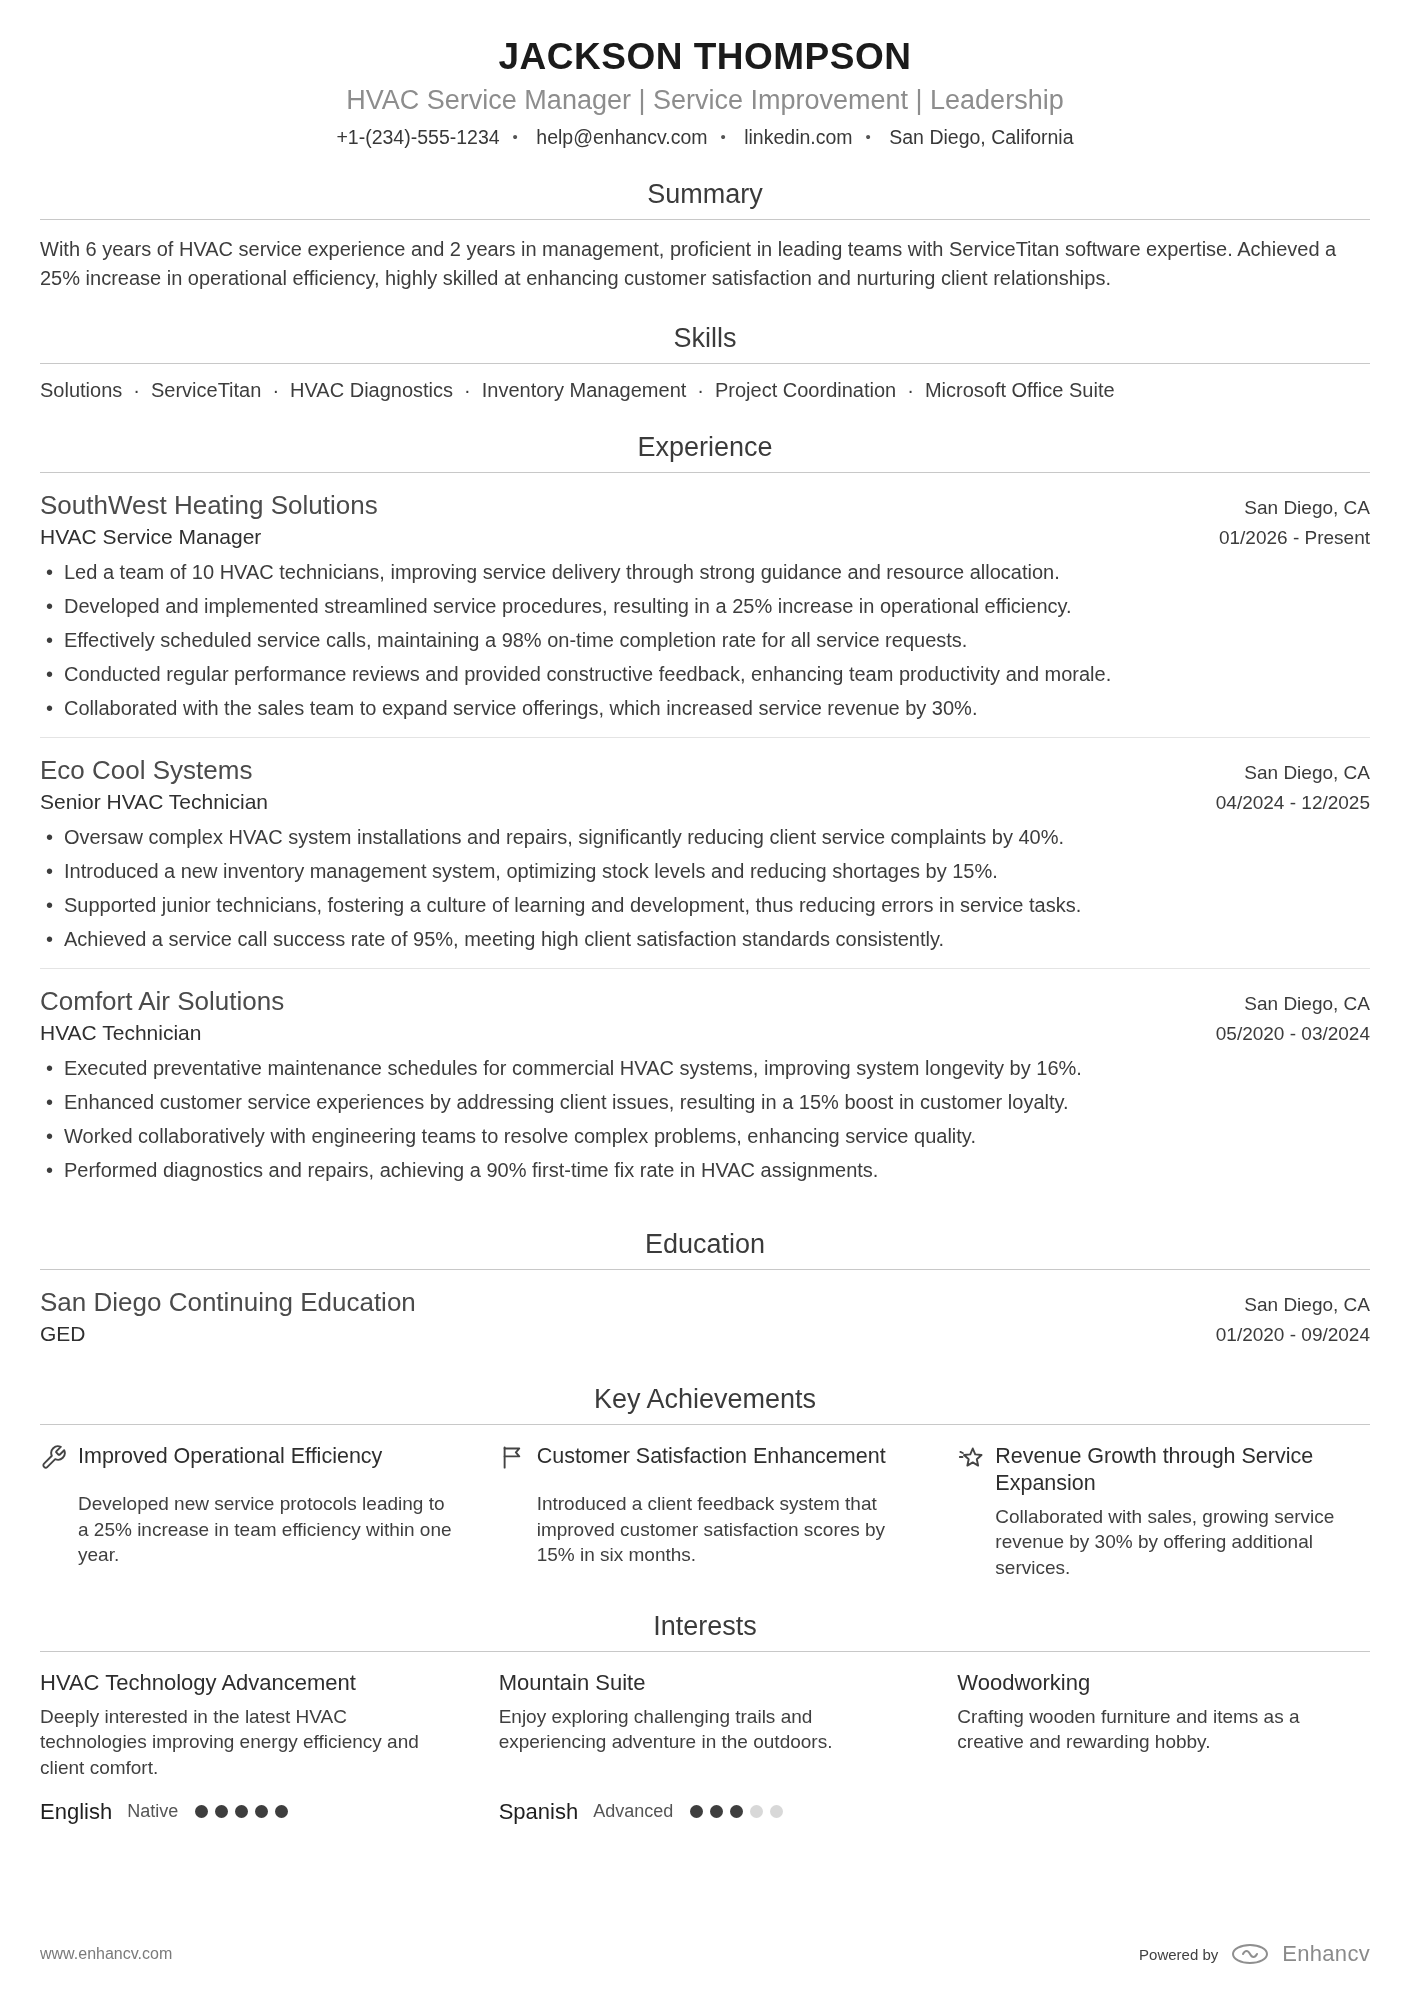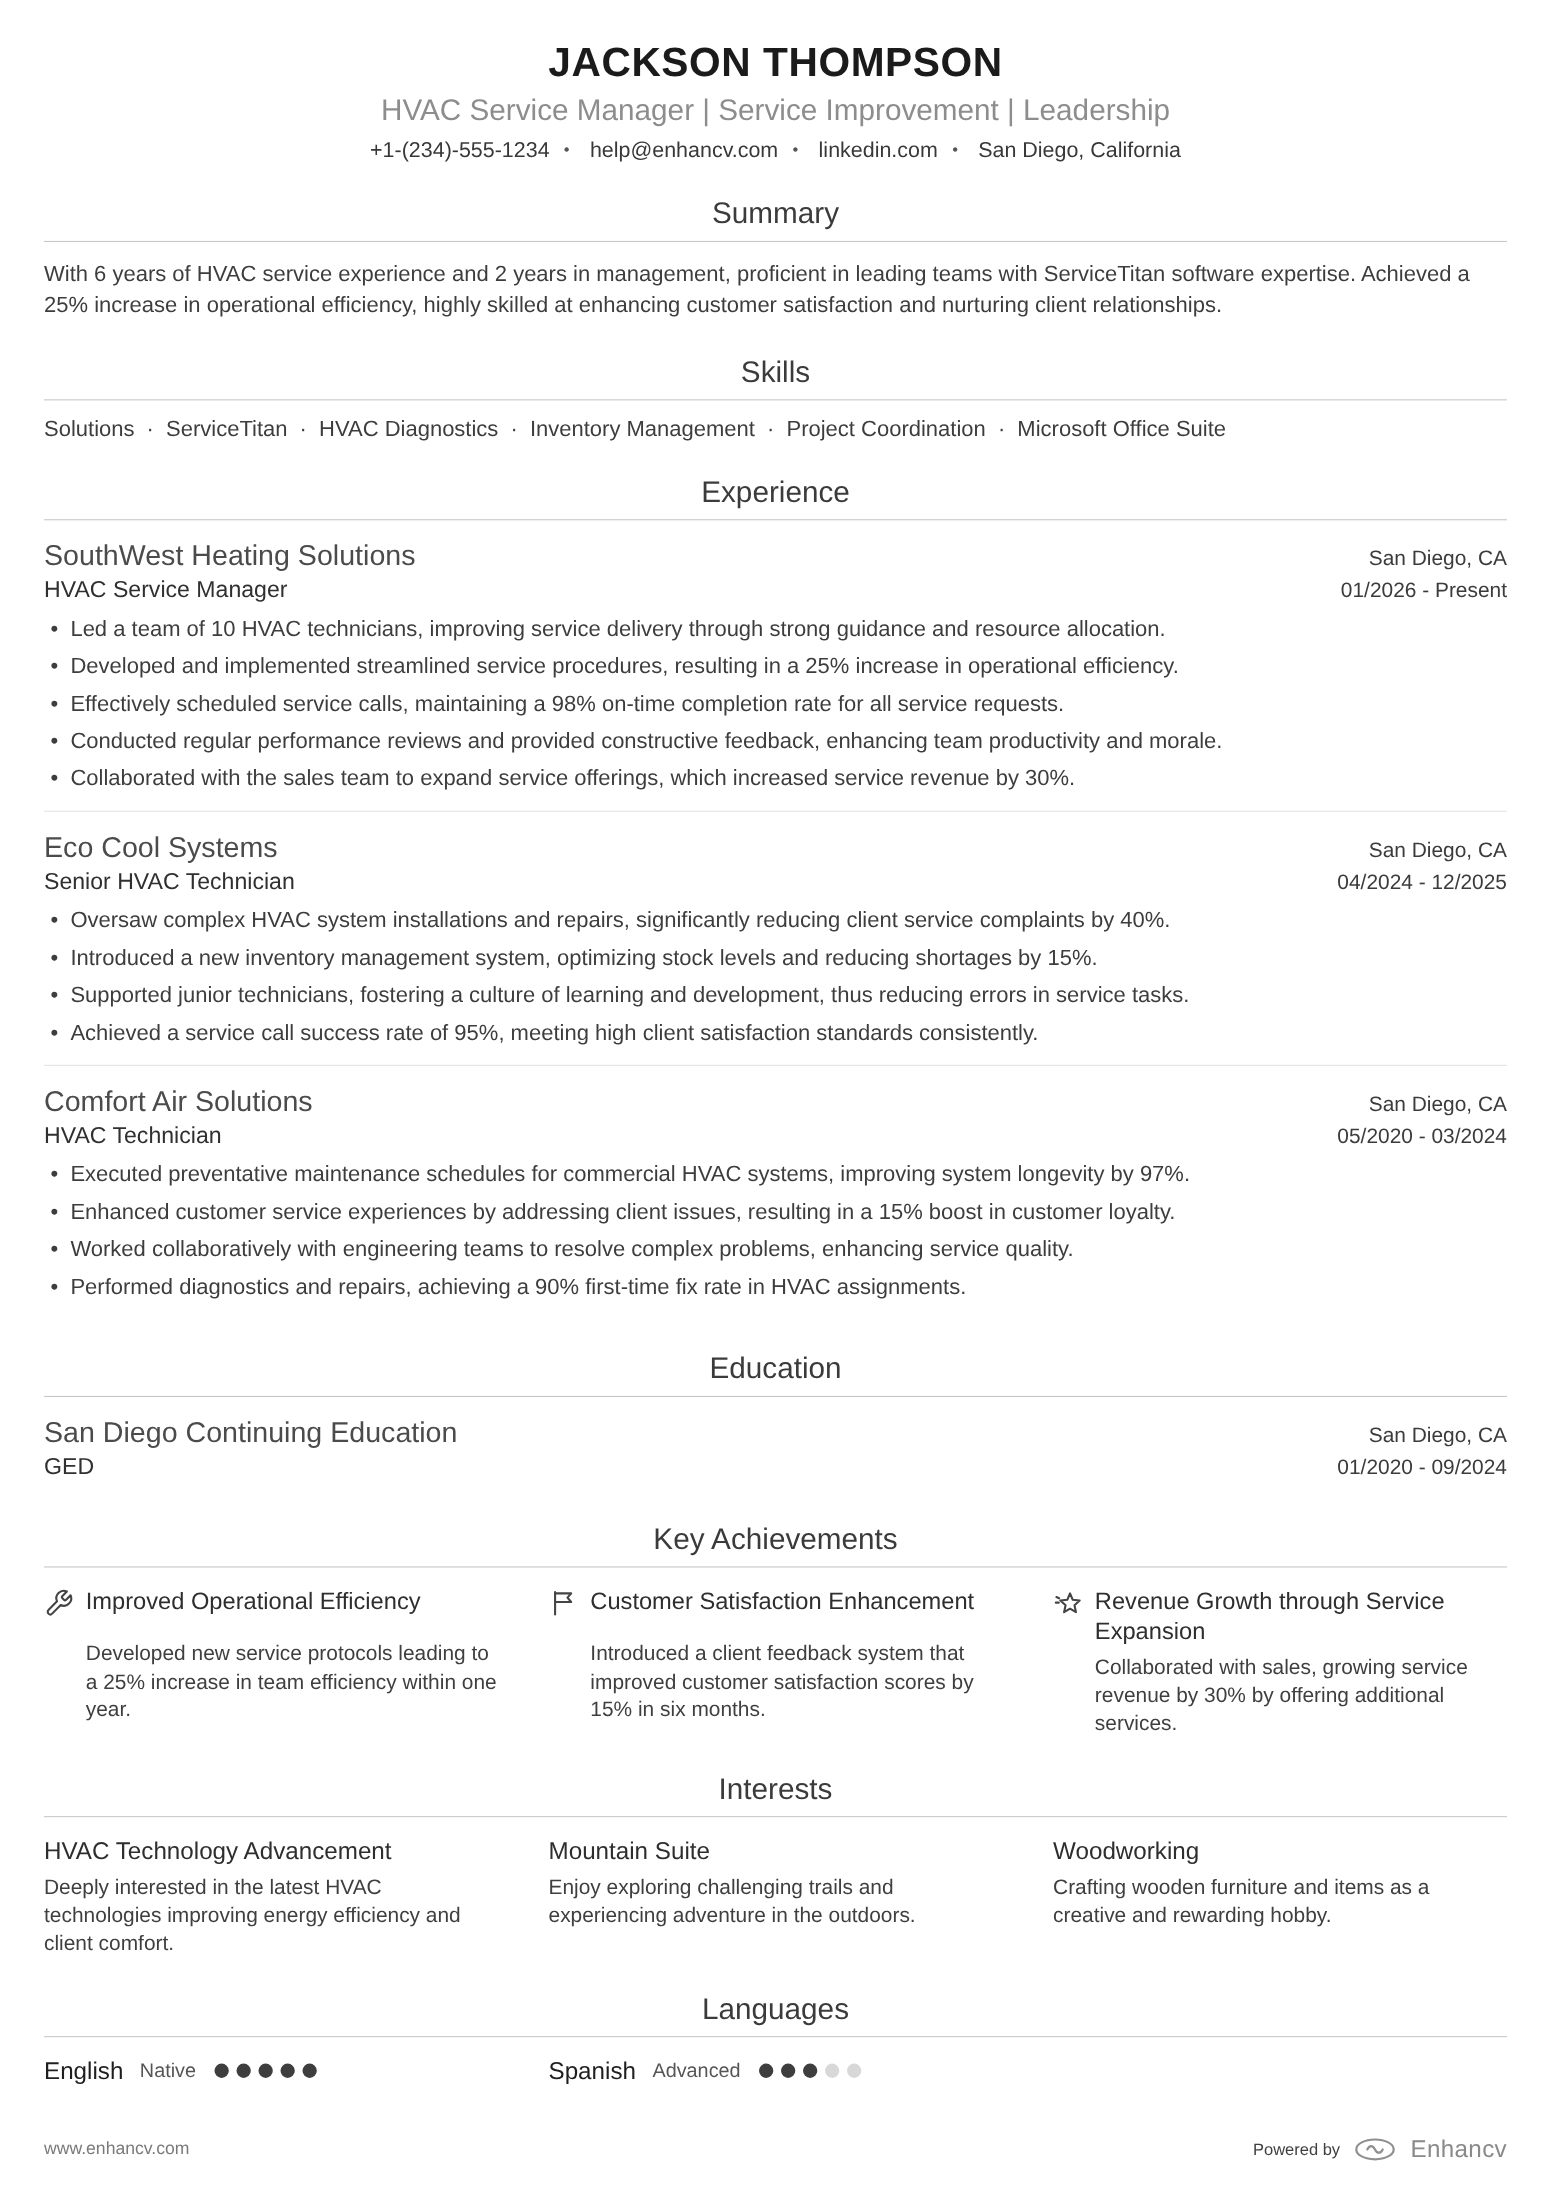--- a/index.html
+++ b/index.html
@@ -182,21 +182,21 @@
     <article class="entry">
       <div class="entry-row">
         <h3 class="company">Comfort Air Solutions</h3>
         <div class="meta-right">San Diego, CA</div>
       </div>
       <div class="entry-row">
         <div class="role">HVAC Technician</div>
         <div class="meta-right">05/2020 - 03/2024</div>
       </div>
       <ul class="bullets">
-        <li>Executed preventative maintenance schedules for commercial HVAC systems, improving system longevity by 97%.</li>
+        <li>Executed preventative maintenance schedules for commercial HVAC systems, improving system longevity by 16%.</li>
         <li>Enhanced customer service experiences by addressing client issues, resulting in a 15% boost in customer loyalty.</li>
         <li>Worked collaboratively with engineering teams to resolve complex problems, enhancing service quality.</li>
         <li>Performed diagnostics and repairs, achieving a 90% first-time fix rate in HVAC assignments.</li>
       </ul>
     </article>
   </section>
 
   <section>
     <div class="sec-head">
       <h2 class="sec-title">Education</h2>
@@ -265,23 +265,20 @@
         <p class="interest-text">Enjoy exploring challenging trails and experiencing adventure in the outdoors.</p>
       </div>
       <div class="interest">
         <h3 class="interest-title">Woodworking</h3>
         <p class="interest-text">Crafting wooden furniture and items as a creative and rewarding hobby.</p>
       </div>
     </div>
   </section>
 
   <section>
-    <div class="sec-head">
-      <h2 class="sec-title">Languages</h2>
-    </div>
     <div class="three-col">
       <div class="lang">
         <span class="lang-name">English</span>
         <span class="lang-level">Native</span>
         <span class="lang-dots">
             <span class="dot dot-filled"></span>
             <span class="dot dot-filled"></span>
             <span class="dot dot-filled"></span>
             <span class="dot dot-filled"></span>
             <span class="dot dot-filled"></span>

